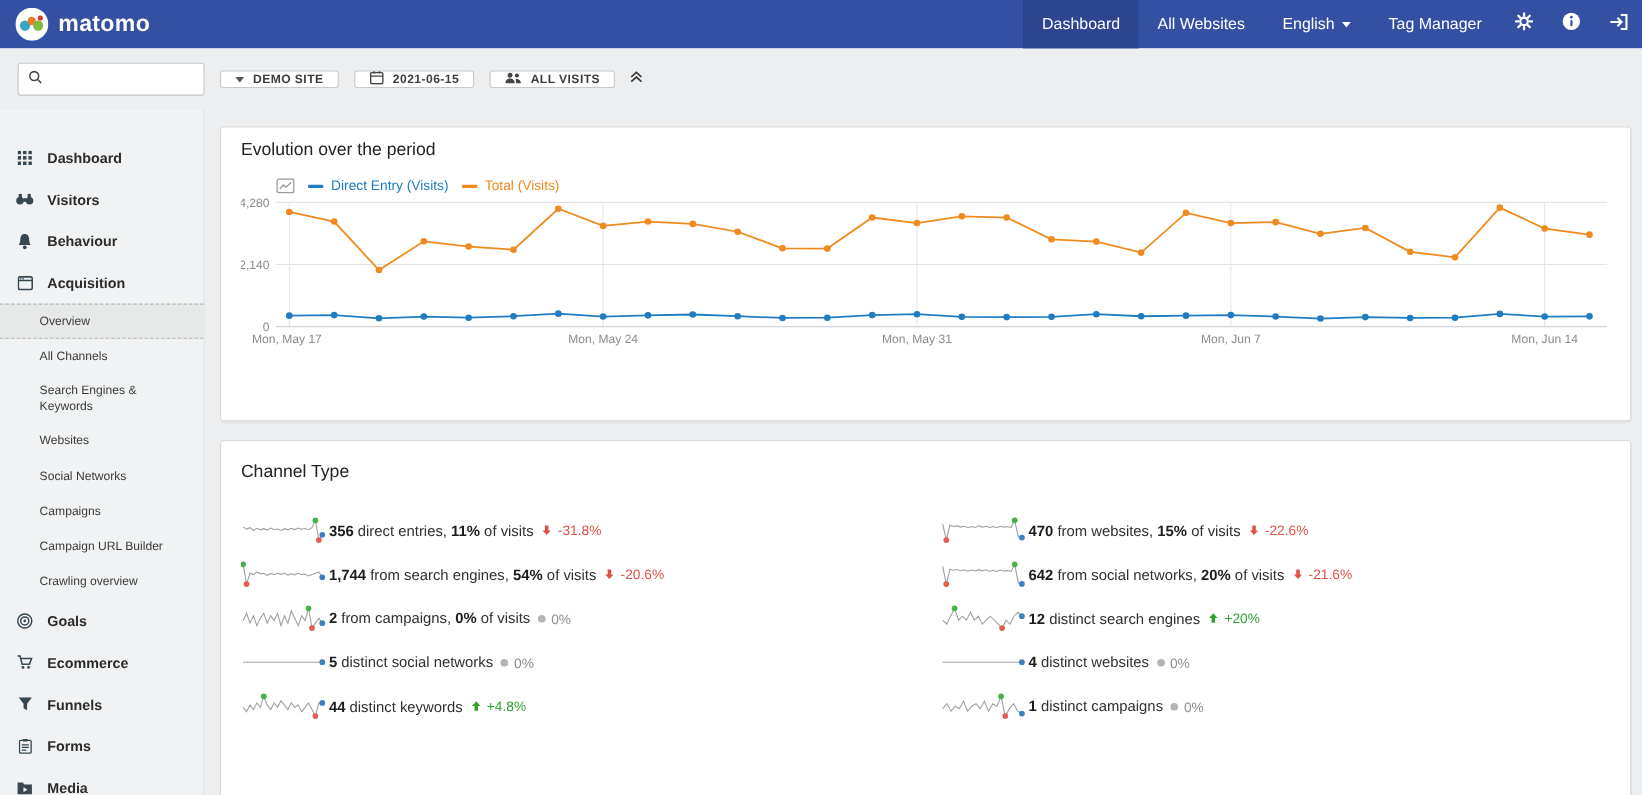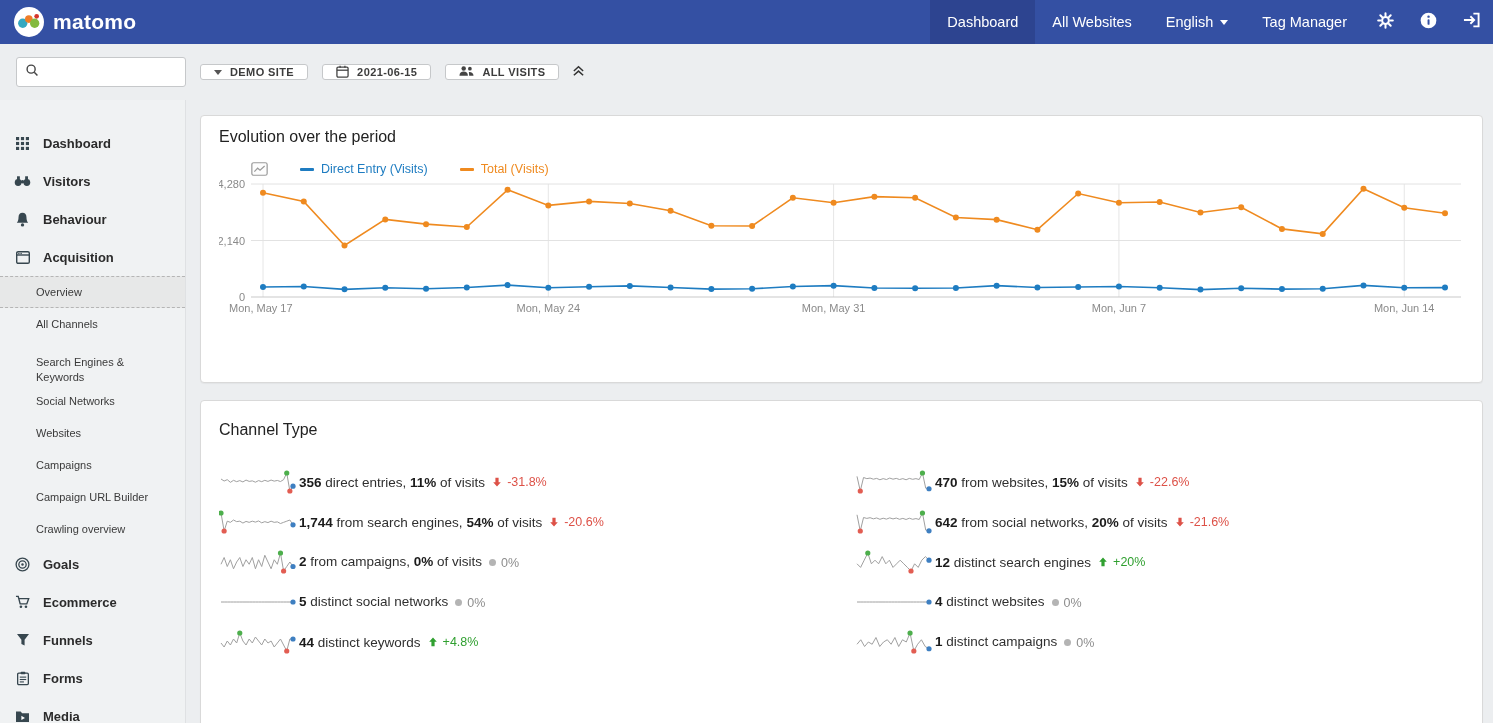--- a/index.html
+++ b/index.html
@@ -30,35 +30,35 @@
   .tool-btn .caret { width:0; height:0; border-left:4px solid transparent; border-right:4px solid transparent;
     border-top:5px solid #555; }
   .collapse-btn { margin-left:13px; cursor:pointer; display:flex; align-items:center; }
 
   
   .layout { display:flex; height:623px; }
   .sidebar { width:186px; flex-shrink:0; border-right:1px solid #dfe1e3; padding-top:24px; background:#f0f2f3; }
   .side-item { display:flex; align-items:center; cursor:pointer; color:#2b2b2b; }
   .side-item.top { height:38px; font-weight:bold; font-size:13px; padding-left:14px; gap:12px; }
   .side-item.sub { min-height:32px; font-size:11px; color:#3a3a3a; padding-left:36px; padding-right:30px; }
-  .side-item.sub.wrap2 { height:45px; line-height:1.35; align-items:flex-end; }
+  .side-item.sub.wrap2 { height:45px; line-height:1.35; align-items:center; }
   .side-item.sub.active { background:#e7e8e8; border-top:1px dashed #b5b5b5; border-bottom:1px dashed #b5b5b5; }
   .side-item .icon { width:17px; display:inline-flex; justify-content:center; }
 
   .content { flex:1; padding:15px 10px 0 14px; }
   .card { background:#fff; border:1px solid #d9d9d9; border-radius:4px; position:relative;
     box-shadow:0 1px 1px rgba(0,0,0,.04); }
   .card h2 { position:absolute; left:18px; font-size:16px; font-weight:400; color:#222; }
   .card-evolution { height:268px; margin-bottom:17px; }
   .card-evolution h2 { top:12px; }
   .card-channel { height:369px; }
   .card-channel h2 { top:20px; }
 
   
-  .evo-legend { position:absolute; top:46px; left:50px; display:flex; gap:32px; }
+  .evo-legend { position:absolute; top:46px; left:50px; display:flex; gap:12px; }
   .legend-item { display:flex; align-items:center; gap:7px; font-size:12.5px; cursor:pointer; }
   .legend-dash { width:14px; height:3px; border-radius:1px; }
   .metrics-picker { display:flex; cursor:pointer; }
   #evo-chart { position:absolute; left:18px; top:56px; }
 
   
   .channel-grid { position:absolute; top:61px; left:18px; right:18px;
     display:grid; grid-template-columns:636px 1fr; }
   .channel-col { display:flex; flex-direction:column; }
   .metric-row { height:40px; display:flex; align-items:center; }
@@ -213,24 +213,24 @@
       <div class="side-item sub active">
         <span>Overview</span>
       </div>
       <div class="side-item sub">
         <span>All Channels</span>
       </div>
       <div class="side-item sub wrap2">
         <span>Search Engines &amp; Keywords</span>
       </div>
       <div class="side-item sub">
+        <span>Websites</span>
+      </div>
+      <div class="side-item sub">
         <span>Social Networks</span>
-      </div>
-      <div class="side-item sub">
-        <span>Websites</span>
       </div>
       <div class="side-item sub">
         <span>Campaigns</span>
       </div>
       <div class="side-item sub">
         <span>Campaign URL Builder</span>
       </div>
       <div class="side-item sub">
         <span>Crawling overview</span>
       </div>

